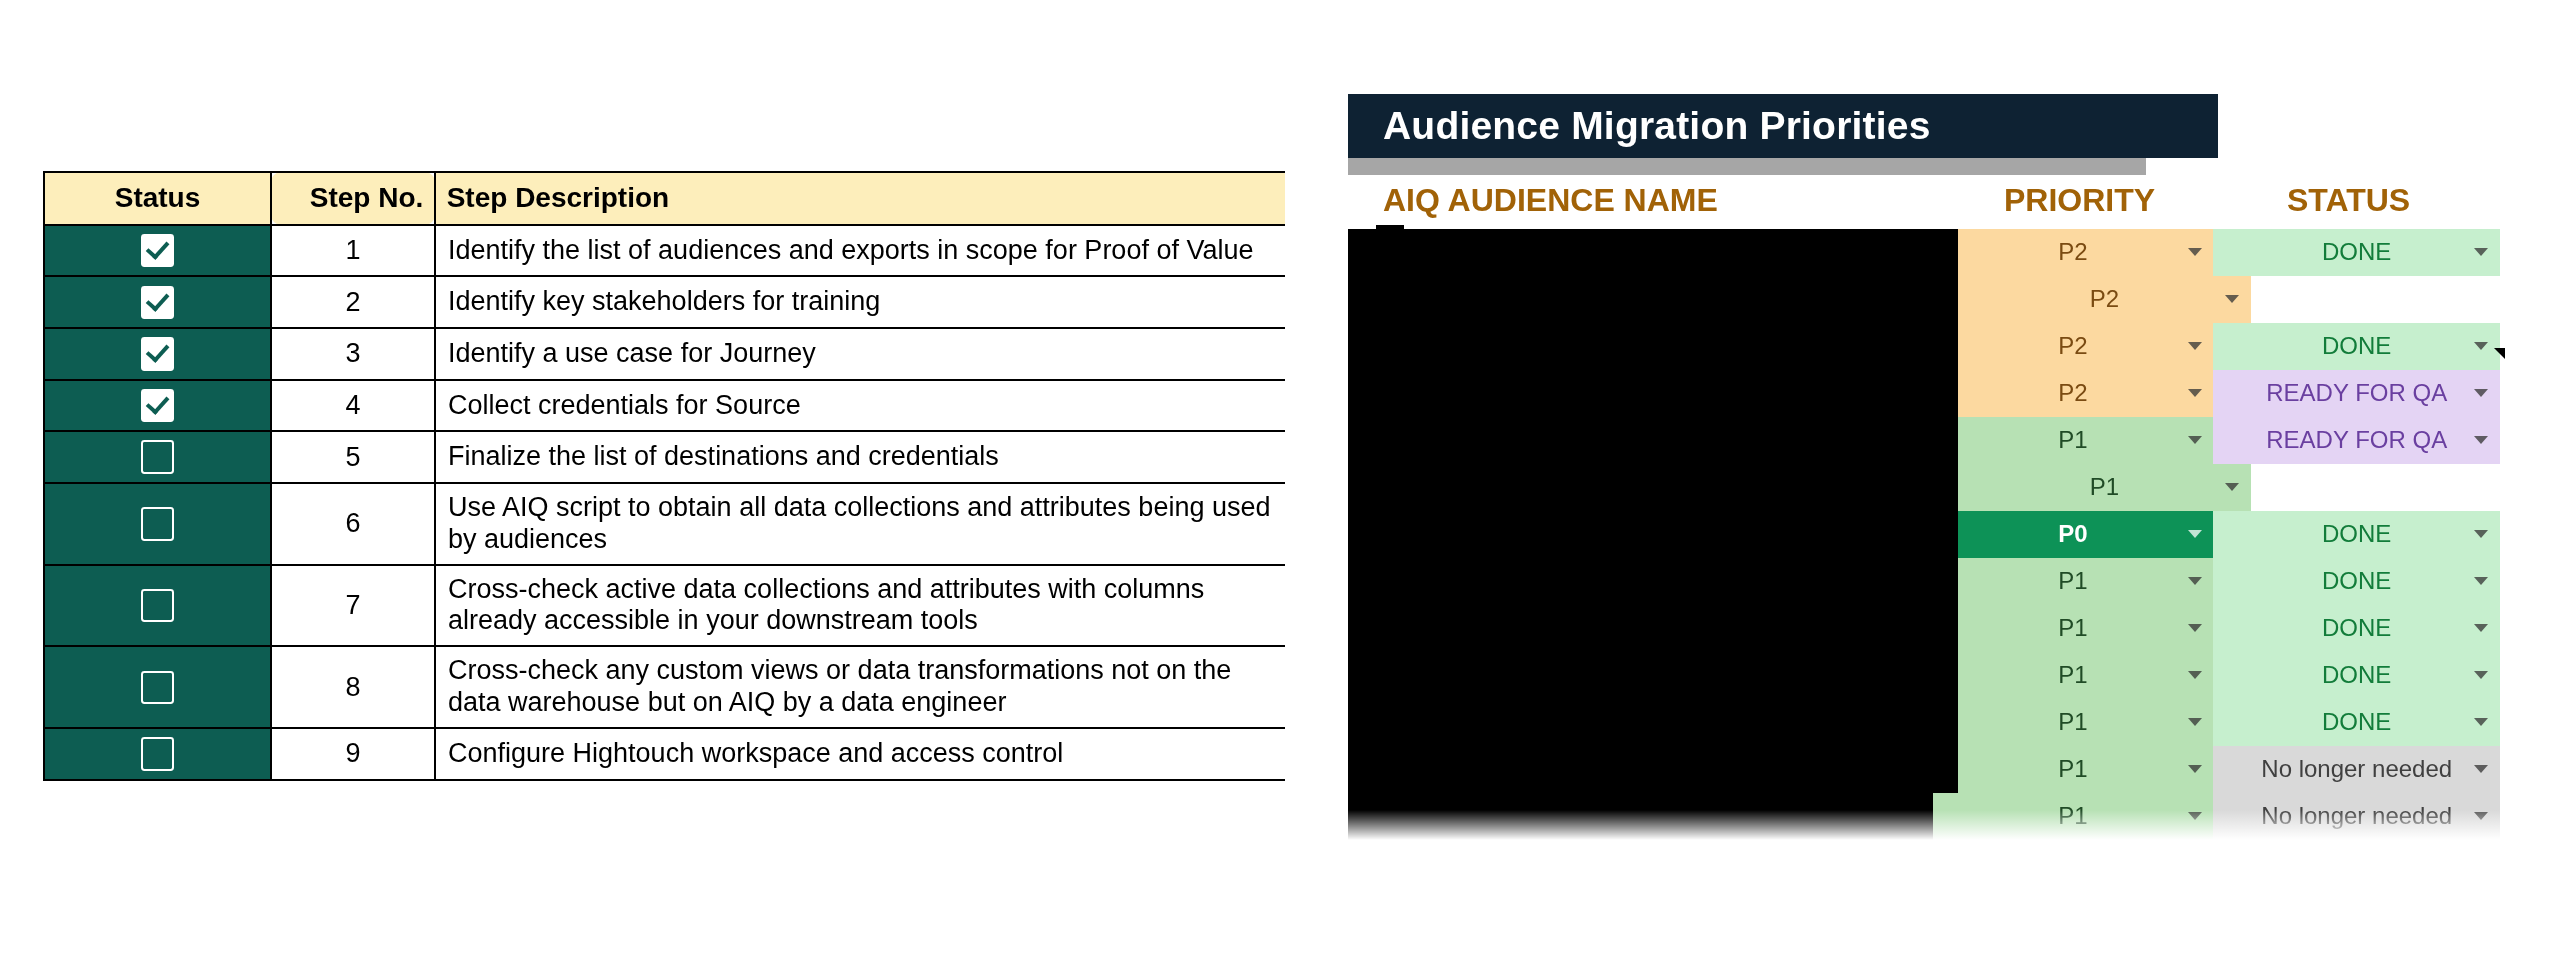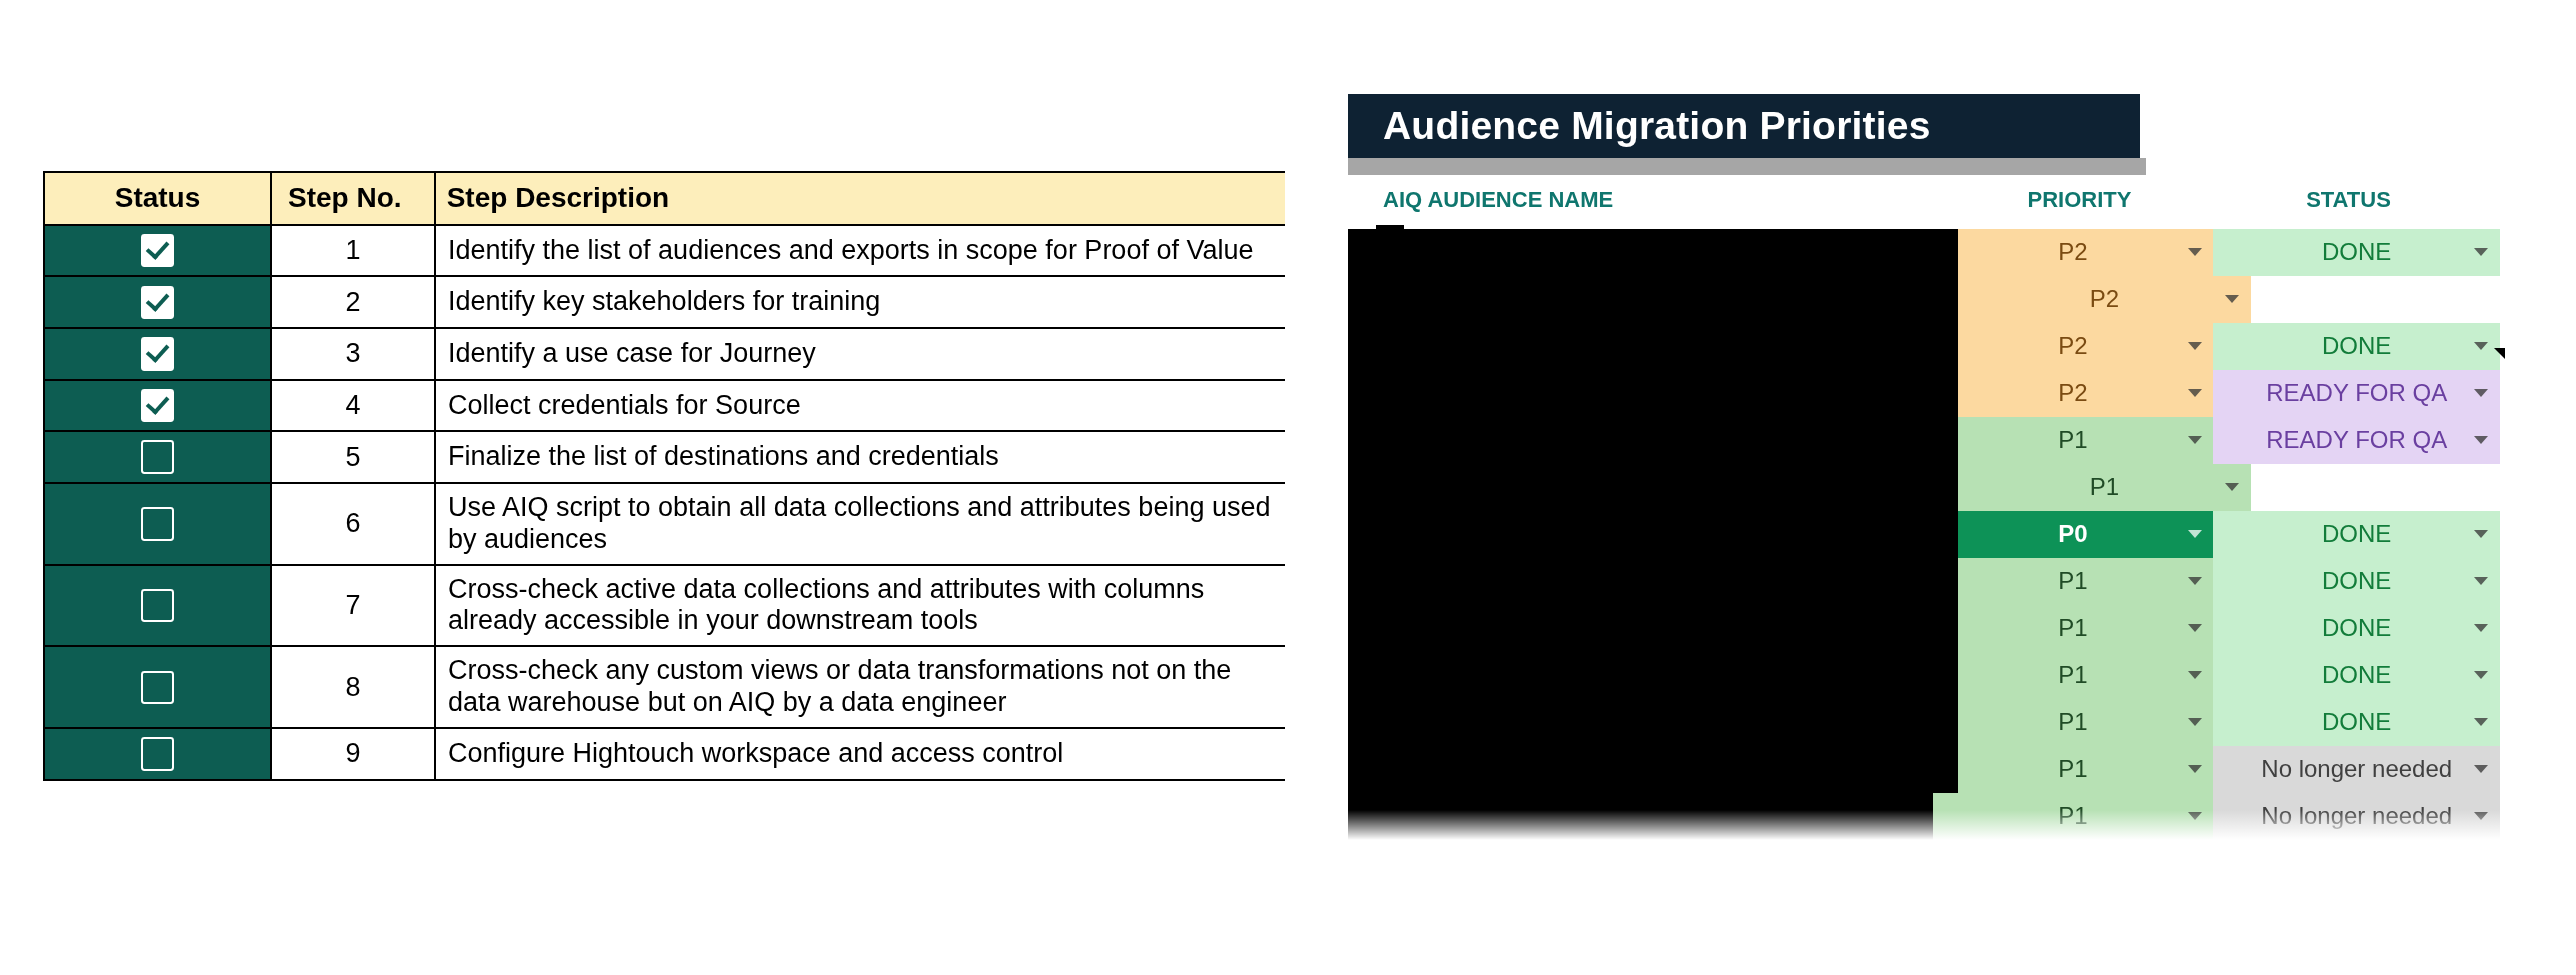--- a/index.html
+++ b/index.html
@@ -39,21 +39,21 @@
     border: 2px solid #000000;
     font-size: 28px;
     font-weight: bold;
     color: #000000;
     padding: 9.4px 10.7px;
     text-align: left;
     height: 43px;
     box-sizing: border-box;
   }
   table.checklist th.th-status { text-align: center; }
-  table.checklist th.th-stepno { text-align: left; padding-left: 16px; }
+  table.checklist th.th-stepno { text-align: right; padding-left: 16px; border-radius: 10px; }
 
   table.checklist td {
     border: 2px solid #000000;
     font-size: 27px;
     color: #000000;
     padding: 8px 12px;
     vertical-align: middle;
     box-sizing: border-box;
   }
   td.cell-status {
@@ -102,21 +102,21 @@
     position: absolute;
     left: 1348px;
     top: 94px;
     width: 1181px;
     height: 785px;
     overflow: hidden;
   }
   .sheet-title-bar {
     background: #0e2233;
     height: 64px;
-    width: 792px;
+    width: 870px;
     display: flex;
     align-items: center;
     padding-left: 35px;
     box-sizing: border-box;
   }
   .sheet-title-bar .title {
     color: #ffffff;
     font-size: 39px;
     font-weight: bold;
     letter-spacing: 0.2px;
@@ -129,23 +129,23 @@
   }
 
   .sheet-header-row {
     display: flex;
     height: 50px;
     align-items: center;
     background: #ffffff;
     width: 1152px;
   }
   .sheet-header-row .hdr {
-    font-size: 22px;
+    font-size: 32px;
     font-weight: bold;
-    color: #0f766e;
+    color: #a16207;
     box-sizing: border-box;
   }
   .hdr-name     { width: 610px; padding-left: 35px; text-align: left; }
   .hdr-priority { width: 243px; text-align: center; }
   .hdr-status   { width: 295px; text-align: center; }
 
   .sheet-rule {
     width: 28px;
     height: 3.4px;
     background: #000000;

